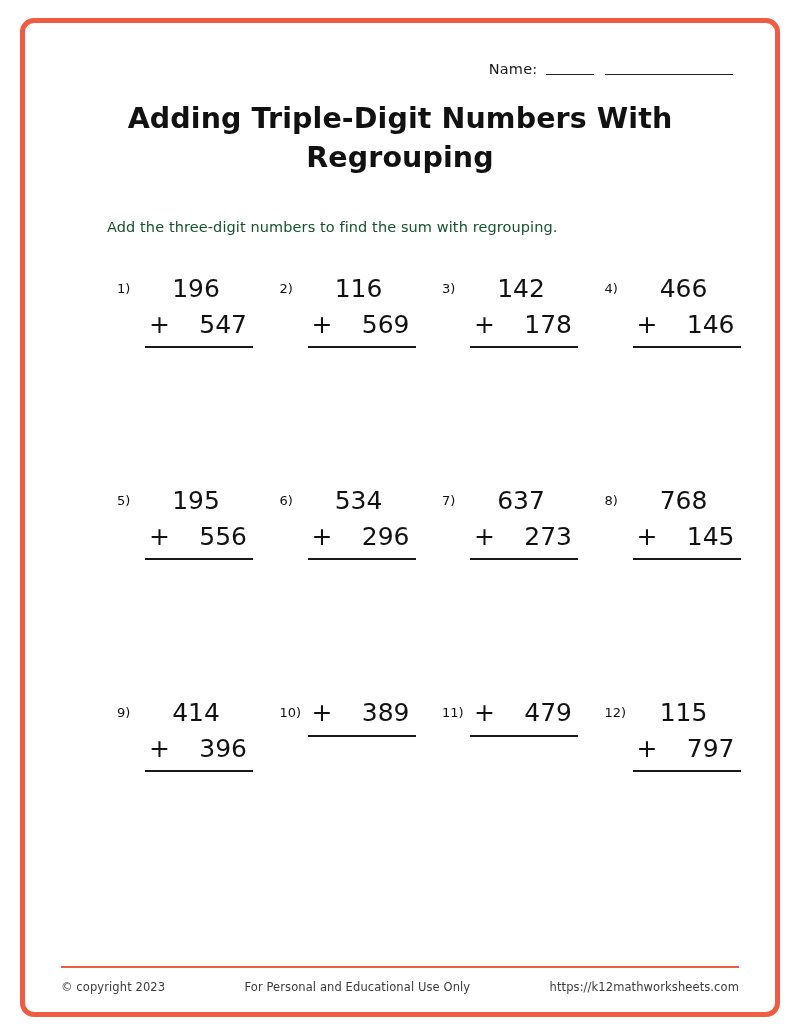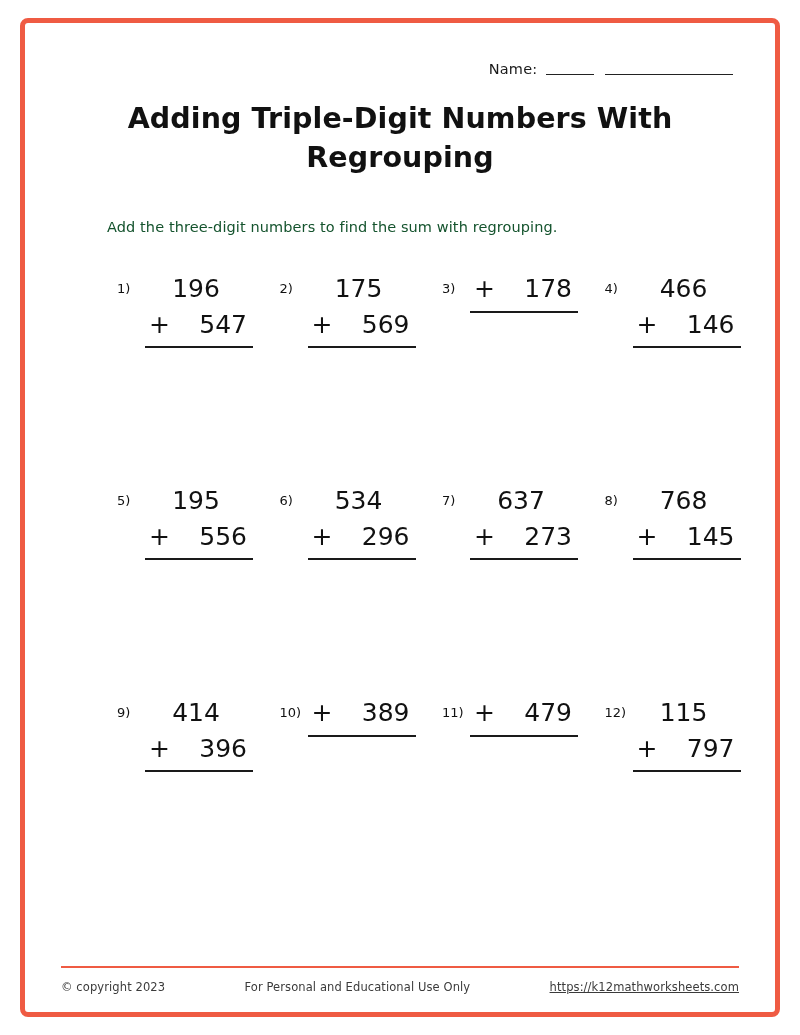--- a/index.html
+++ b/index.html
@@ -20,21 +20,21 @@
     box-sizing: border-box;
     padding: 18px 20px;
     background: #ffffff;
   }
   .sheet {
     position: relative;
     width: 100%;
     height: 100%;
     box-sizing: border-box;
     border: 5px solid #ef5b43;
-    border-radius: 8px;
+    border-radius: 14px;
     background: #ffffff;
   }
   .name-row {
     position: absolute;
     top: 38px;
     right: 42px;
     font-size: 14.5px;
     color: #1a1a1a;
     letter-spacing: .2px;
     white-space: nowrap;
@@ -130,21 +130,21 @@
     right: 36px;
     bottom: 18px;
     display: flex;
     justify-content: space-between;
     font-size: 11.5px;
     color: #3b3b3b;
     letter-spacing: .1px;
     margin-top: 13px;
   }
   .footer .mid { flex: 1; text-align: center; }
-  .footer .right { text-align: left; text-decoration: underline; }
+  .footer .right { text-align: left; }
 </style>
 </head>
 <body>
 
 <div class="page">
   <div class="sheet">
 
     <div class="name-row">
       <span>Name:</span>
       <span class="blank-short"></span>
@@ -165,31 +165,32 @@
             <div class="line-bottom">
               <span class="plus">+</span>
               <span>547</span>
             </div>
             <div class="answer-space"></div>
           </div>
         </div>
         <div class="prob">
           <div class="prob-index">2)</div>
           <div class="prob-body">
-            <div class="line-top">175</div>
+            <div class="line-top">116</div>
             <div class="line-bottom">
               <span class="plus">+</span>
               <span>569</span>
             </div>
             <div class="answer-space"></div>
           </div>
         </div>
         <div class="prob">
           <div class="prob-index">3)</div>
           <div class="prob-body">
+            <div class="line-top">142</div>
             <div class="line-bottom">
               <span class="plus">+</span>
               <span>178</span>
             </div>
             <div class="answer-space"></div>
           </div>
         </div>
         <div class="prob">
           <div class="prob-index">4)</div>
           <div class="prob-body">

